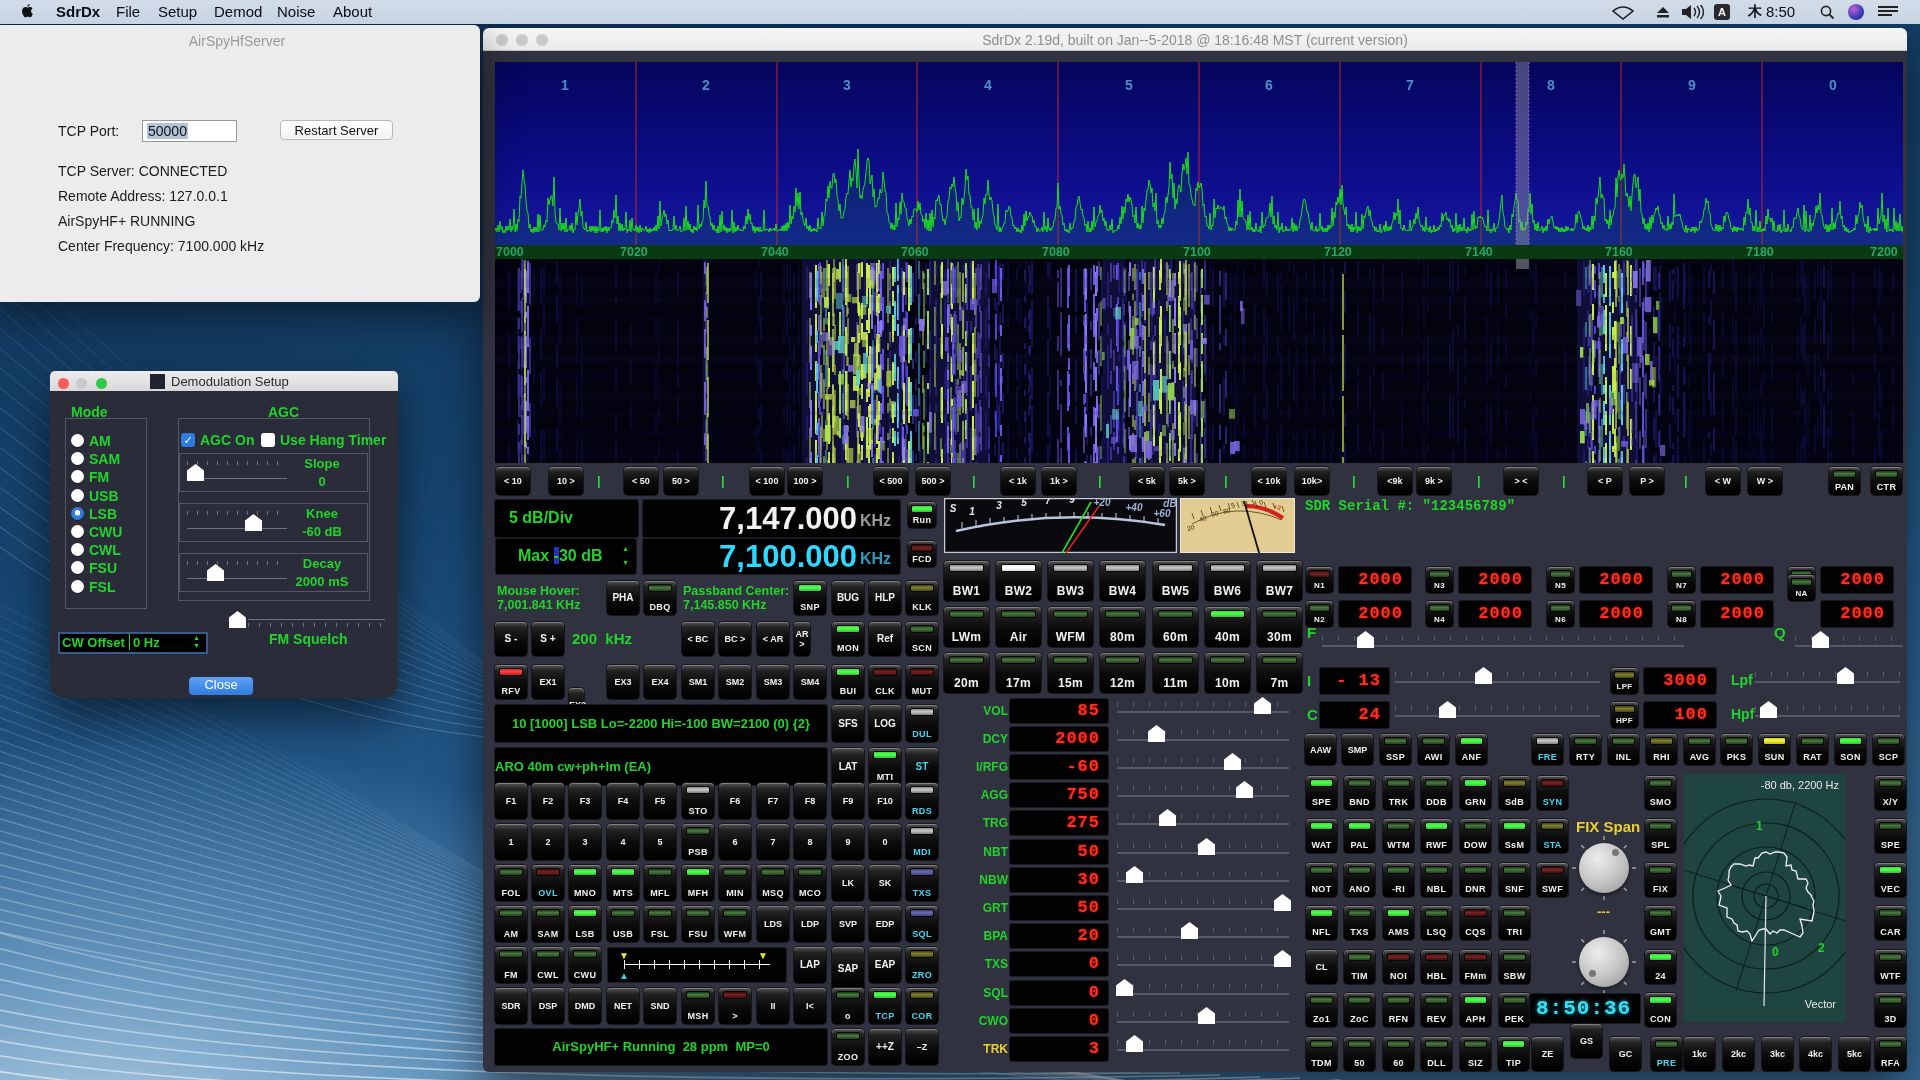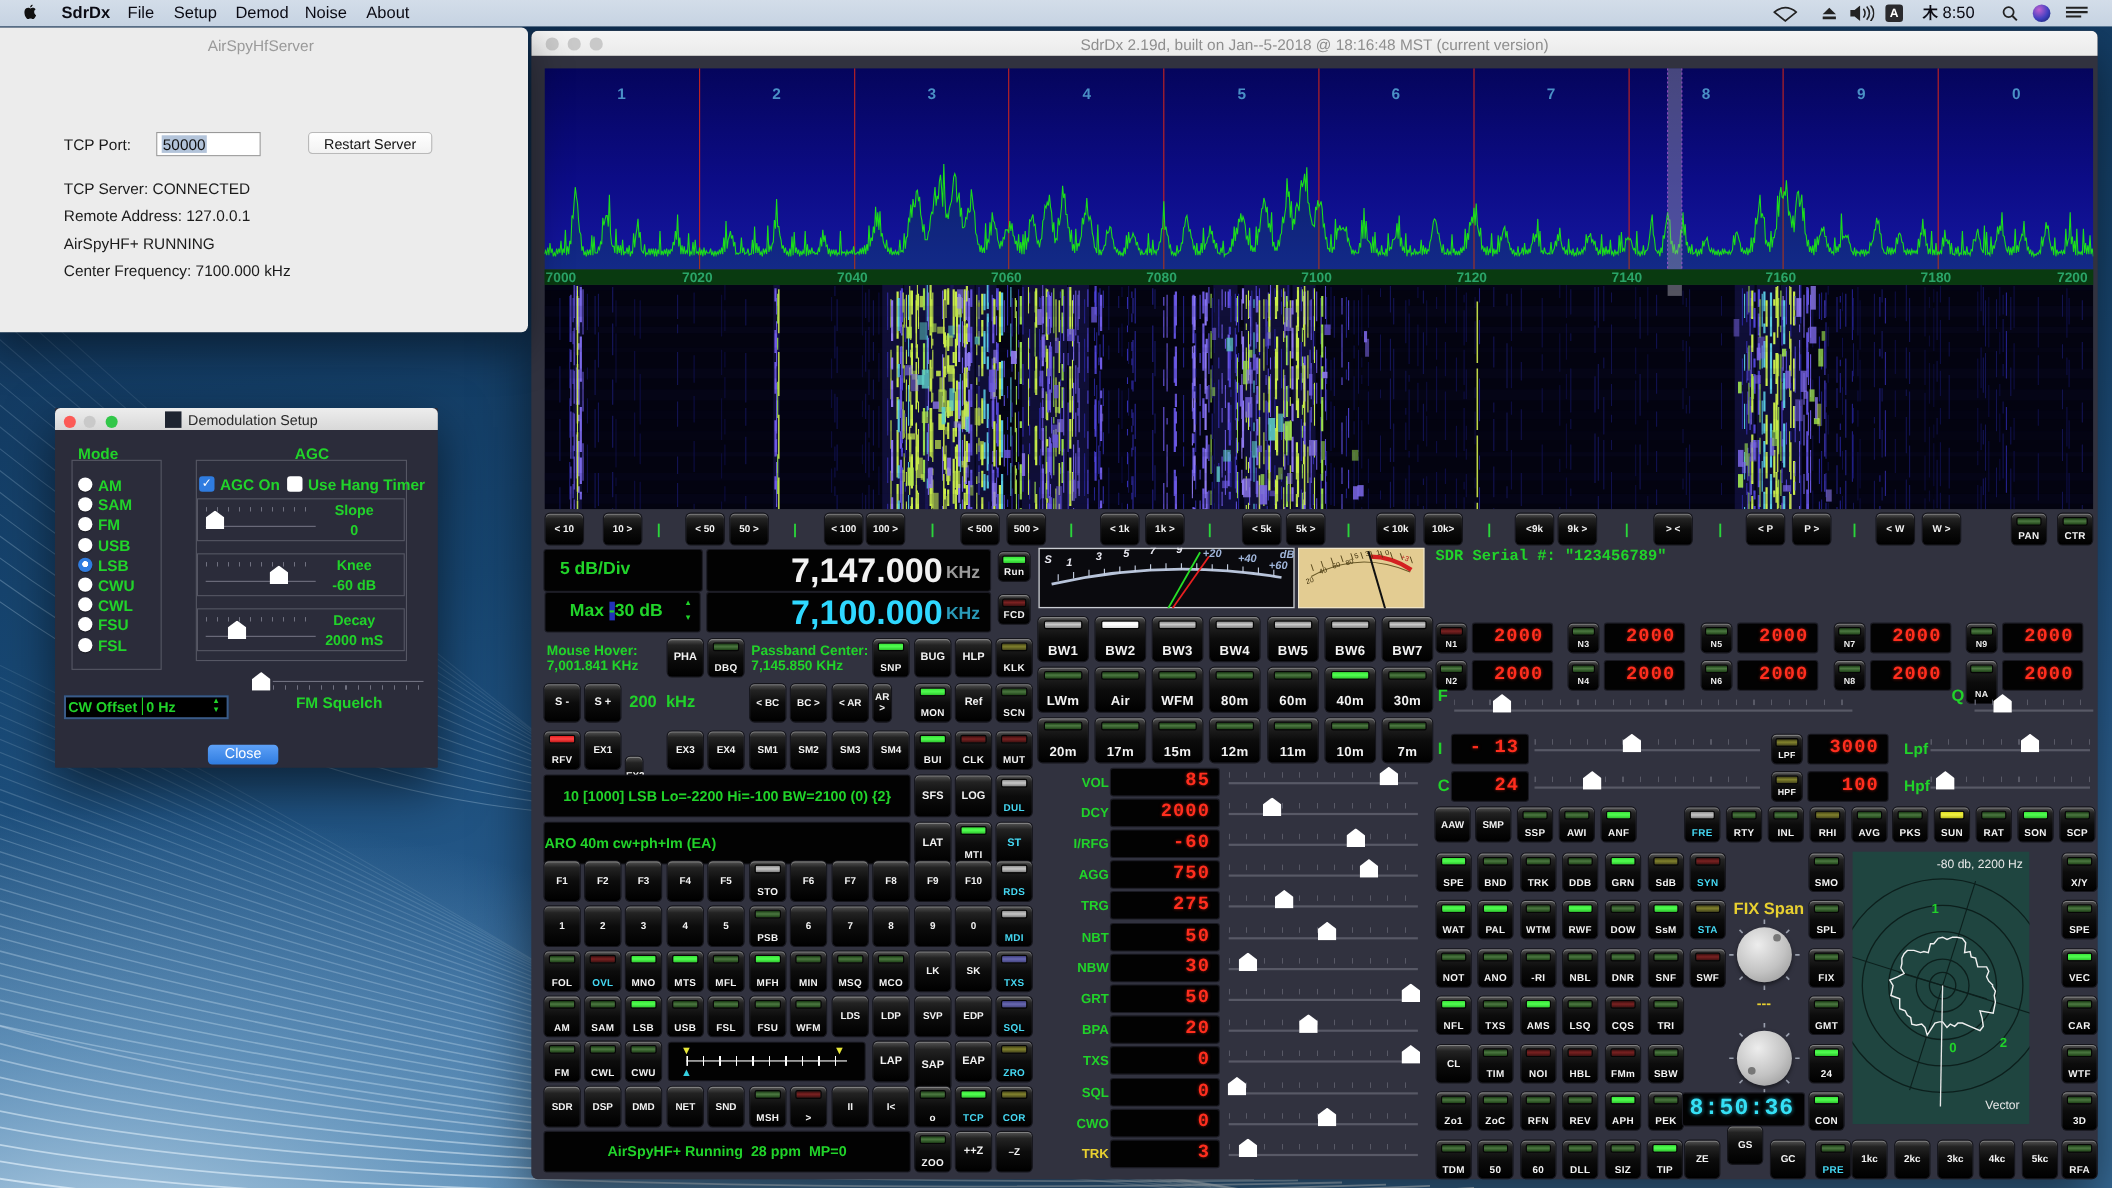--- a/index.html
+++ b/index.html
@@ -1,21 +1,21 @@
 <!DOCTYPE html>
 <html><head><meta charset="utf-8"><style>
 *{margin:0;padding:0;box-sizing:border-box}
 html,body{width:1920px;height:1080px;overflow:hidden;background:#14365c;font-family:"Liberation Sans",sans-serif}
 .abs{position:absolute}
 #menubar{position:absolute;left:0;top:0;width:1920px;height:24px;background:linear-gradient(180deg,#d3dde9,#c6d3e2);color:#0b0b14;font-size:15px;z-index:50}
 #menubar .mi{position:absolute;top:3px}
 #srv{position:absolute;left:-6px;top:25px;width:486px;height:277px;background:#ececec;border-radius:6px;box-shadow:0 15px 40px rgba(0,0,0,.45);z-index:10}
 #srv .tit{position:absolute;top:8px;left:0;width:100%;text-align:center;color:#9a9a9a;font-size:14px}
 #srv .lbl{position:absolute;color:#1b1b1b;font-size:14px}
-#demod{position:absolute;left:50px;top:371px;width:348px;height:327px;background:#2b2c3a;border-radius:1px;box-shadow:0 18px 45px rgba(0,0,0,.55);z-index:10}
+#demod{position:absolute;left:50px;top:371px;width:348px;height:327px;background:#2b2c3a;border-radius:15px;box-shadow:0 18px 45px rgba(0,0,0,.55);z-index:10}
 #demod .tbar{position:absolute;left:0;top:0;width:100%;height:20px;background:linear-gradient(180deg,#ededed,#d8d8d8);border-radius:5px 5px 0 0}
 #demod .tl{position:absolute;top:7px;width:11px;height:11px;border-radius:50%}
 #demod .gb{position:absolute;border:1px solid #565764}
 .radio{position:absolute;width:13px;height:13px;border-radius:50%;background:#fff;box-shadow:0 1px 1px rgba(0,0,0,.4)}
 .sldthumb{position:absolute;width:17px;height:17px;background:#fff;clip-path:polygon(50% 0,100% 38%,100% 100%,0 100%,0 38%);filter:drop-shadow(0 1px 1px rgba(0,0,0,.5))}
 #main{position:absolute;left:483px;top:28px;width:1424px;height:1044px;border-radius:6px;box-shadow:0 20px 50px rgba(0,0,0,.55);background:#31323f;z-index:5}
 #main .tbar{position:absolute;left:0;top:0;width:100%;height:23px;background:linear-gradient(180deg,#f5f5f5,#ebebeb);border-radius:6px 6px 0 0;border-bottom:1px solid #c4c4c4}
 #main .tbar .t{position:absolute;width:100%;text-align:center;top:4px;color:#8e8e8e;font-size:14px}
 #main .tl{position:absolute;top:6px;width:12px;height:12px;border-radius:50%;background:#c9c9c9}
 .btn{position:absolute;background:linear-gradient(180deg,#555 0%,#232323 16%,#0c0c0c 50%,#000 100%);border-radius:4px;box-shadow:inset 0 1px 0 rgba(255,255,255,.28),inset 0 -1px 0 rgba(0,0,0,.8),0 0 0 1px #15151b;color:#f2f2f2;font-weight:bold;font-size:10px;text-align:center}
@@ -1545,21 +1545,21 @@
     <div class="blk" style="left:1097px;top:573px;width:72px;height:26px">
       <span class="seg" style="position:absolute;right:8px;top:3px;font-size:17px;letter-spacing:1px">2000</span>
     </div>
     <div class="btn" style="left:1185px;top:573px;width:27px;height:26px">
       <div class="led o"></div>
       <div class="lb" style="font-size:8px">N8</div>
     </div>
     <div class="blk" style="left:1218px;top:573px;width:72px;height:26px">
       <span class="seg" style="position:absolute;right:8px;top:3px;font-size:17px;letter-spacing:1px">2000</span>
     </div>
-    <div class="btn" style="left:1305px;top:573px;width:27px;height:38px">
+    <div class="btn" style="left:1305px;top:547px;width:27px;height:26px">
       <div class="led o"></div>
       <div class="lb" style="font-size:8px">NA</div>
     </div>
     <div class="blk" style="left:1338px;top:573px;width:72px;height:26px">
       <span class="seg" style="position:absolute;right:8px;top:3px;font-size:17px;letter-spacing:1px">2000</span>
     </div>
     <div class="abs gtx" style="left:824px;top:596px;font-size:15px">F</div>
     <div class="tick-track" style="left:839px;top:617px;width:362px"></div>
     <div class="abs" style="left:839px;top:608px;width:362px;height:5px;background-image:repeating-linear-gradient(90deg,#585966 0 1px,transparent 1px 16px)"></div>
     <div class="sldthumb" style="left:874px;top:603px"></div>

